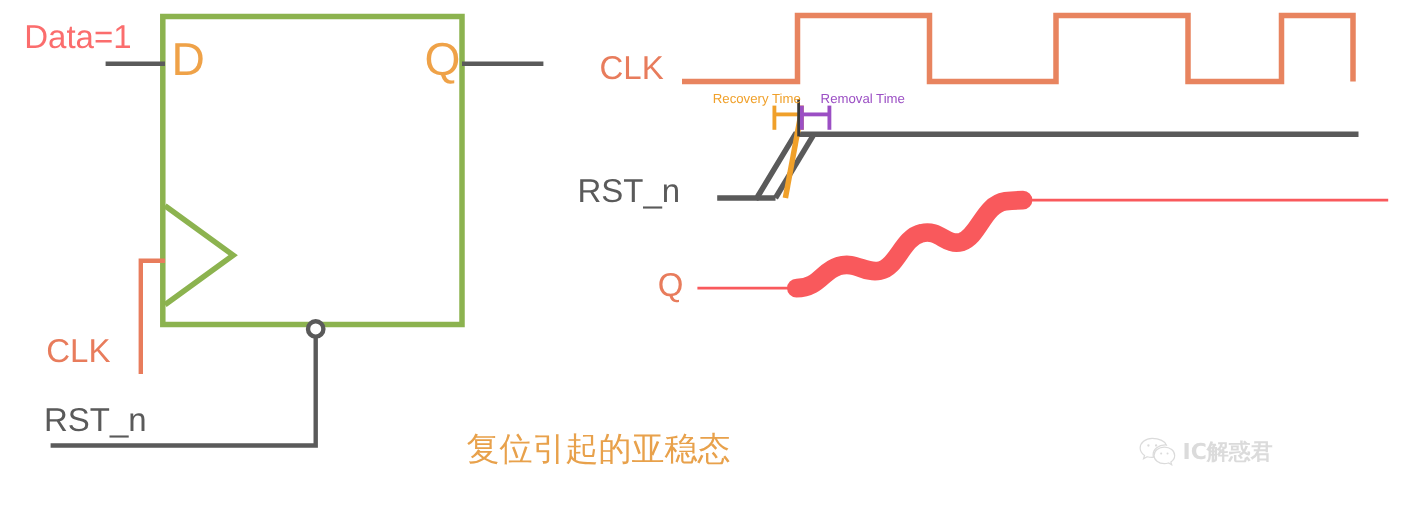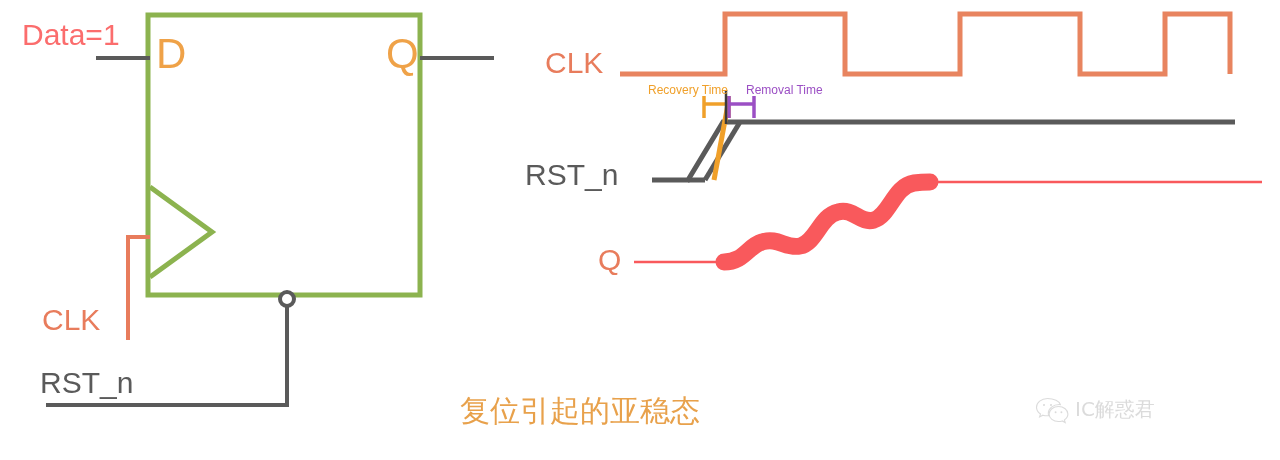--- a/index.html
+++ b/index.html
@@ -40,30 +40,30 @@
   
   #lbl-clk-tim { left: 545px; top: 48px;  font-size: 30px; color: #E87C5C; }
   #lbl-rst-tim { left: 525px; top: 160px; font-size: 30px; color: #5A5A5A; }
   #lbl-q-tim   { left: 598px; top: 245px; font-size: 30px; color: #E87C5C; }
   #lbl-recovery{ left: 648px; top: 84px;  font-size: 12px; color: #F0A02A; }
   #lbl-removal { left: 746px; top: 84px;  font-size: 12px; color: #9B4FC4; }
   
   #lbl-caption {
     left: 424px; top: 396px;
     font-size: 30px; color: #E8A14B;
-    font-family: Liberation Serif, serif;
-    margin-left: 36px;
+    font-family: Liberation Mono, monospace;
   }
   #watermark {
     position: absolute;
     left: 1035px; top: 396px;
     display: flex;
-    align-items: flex-start;
+    align-items: center;
     gap: 6px;
     opacity: 0.30;
+    font-weight: bold;
   }
   #watermark .wm-text {
     font-size: 20px;
     color: #8A8A8A;
     font-family: "DejaVu Sans", sans-serif;
     white-space: nowrap;
   }
 </style>
 </head>
 <body>

